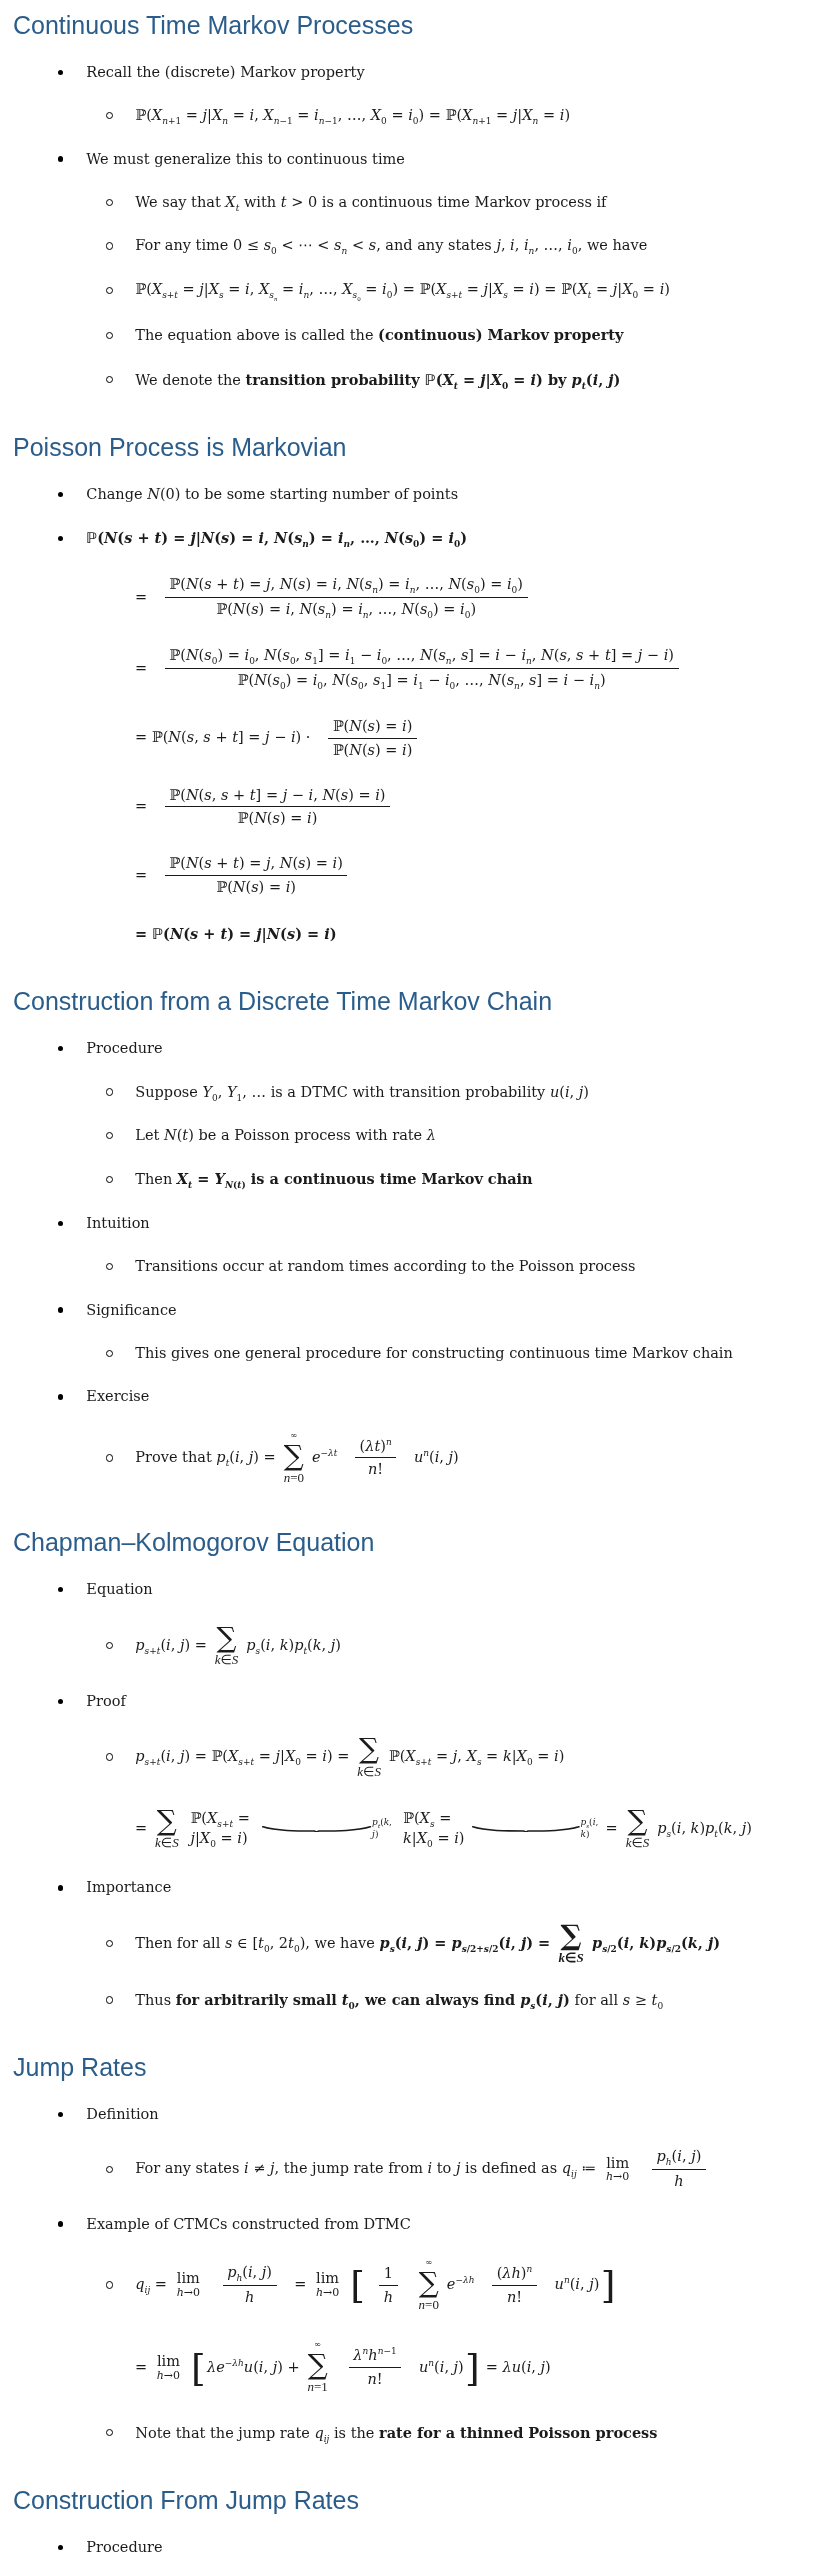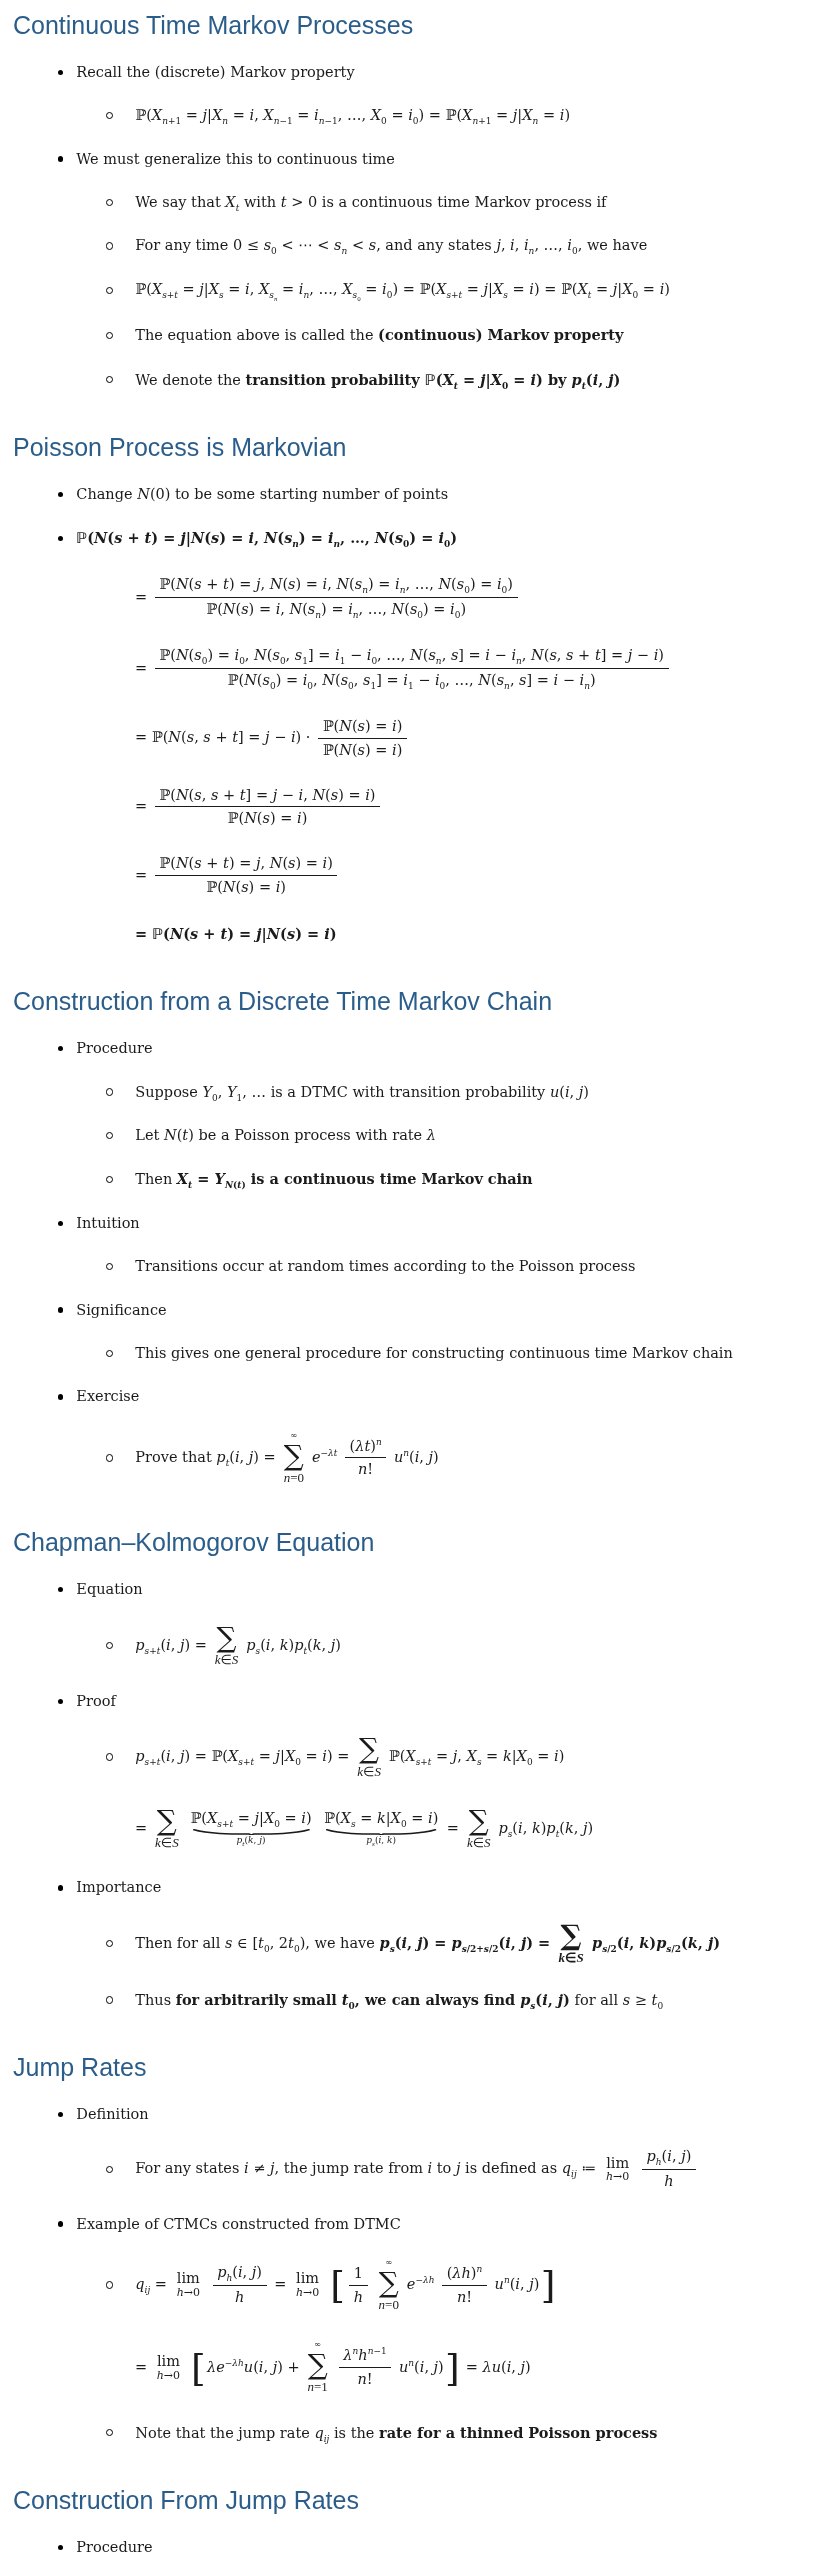--- a/index.html
+++ b/index.html
@@ -10,51 +10,51 @@
     padding-bottom:40px;
   }
   h2.section-title {
     font-family:"Liberation Sans","DejaVu Sans",sans-serif;
     font-weight:400; font-size:25px; line-height:1.15; color:#2b5d8b;
     margin:42px 0 20px 13px;
   }
   section.sec:first-child h2.section-title { margin-top:10.6px; }
 
   .item { display:flex; align-items:center; margin:22.4px 16px 22.4px 0; }
-  .item.l1 { padding-left:58px; }
+  .item.l1 { padding-left:58px;gap:10px; }
   .item.l2 { padding-left:106px; }
   .item.l0 { padding-left:135px; margin-top:26px; margin-bottom:26px; }
 
   .mk1 { flex:none; width:5.3px; height:5.3px; border-radius:50%; background:#000; margin-right:13px; }
   .mk2 { flex:none; width:7.3px; height:7.3px; border-radius:50%; border:1px solid #000;
          box-sizing:border-box; margin-right:22px; background:transparent; }
 
   .content { flex:1 1 auto; font-size:14.5px; line-height:1.45; }
   .b { font-weight:700; }
   i.v { font-style:italic; }
 
   sub.ss, sup.ss { font-size:0.62em; line-height:1; }
 
   .frac { display:inline-flex; flex-direction:column; align-items:center; vertical-align:middle;
-          margin:0 3px; text-align:center; line-height:1.3; }
+          margin:0 13px; text-align:center; line-height:1.3; }
   .frac .num { padding:0 4.6px 2px; border-bottom:1.3px solid #1b1b1b; }
   .frac .den { padding:2px 4.6px 0; }
 
   .bigop { display:inline-flex; flex-direction:column; align-items:center; vertical-align:middle;
            margin:0 3.3px; line-height:1; font-style:normal; }
   .bigop .lt { font-size:8.6px; line-height:1.25; }
   .bigop .op { font-size:28px; line-height:1.05; }
   .bigop .lb { font-size:13px; line-height:1.25;font-family:Liberation Serif, serif; }
 
   .limop { display:inline-flex; flex-direction:column; align-items:center; vertical-align:middle;
            margin:0 5px; line-height:1.15; }
   .limop .word { font-style:normal; }
   .limop .lb { font-size:11px; }
 
-  .ub { display:inline-flex; flex-direction:column; align-items:center; vertical-align:middle;
+  .ub { display:inline-flex; flex-direction:row; align-items:center; vertical-align:middle;
         margin:0 2.6px; line-height:1.3; }
   .ub .ubc { padding:0 1.3px; }
   .ub svg { width:96%; height:6px; display:block; }
   .ub .lbl { font-size:0.62em; }
 
   .bigbr { font-size:2.6em; font-style:normal; font-weight:400; line-height:0;
            vertical-align:middle; margin:0 1.3px; }
 </style>
 </head>
 <body>

